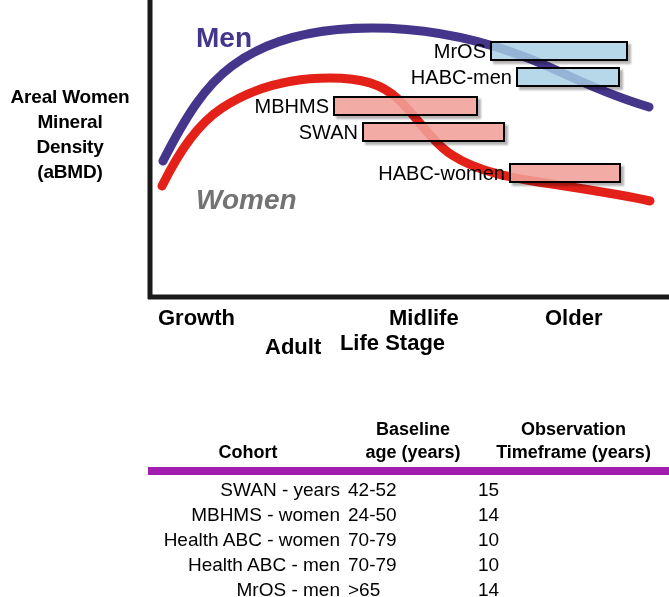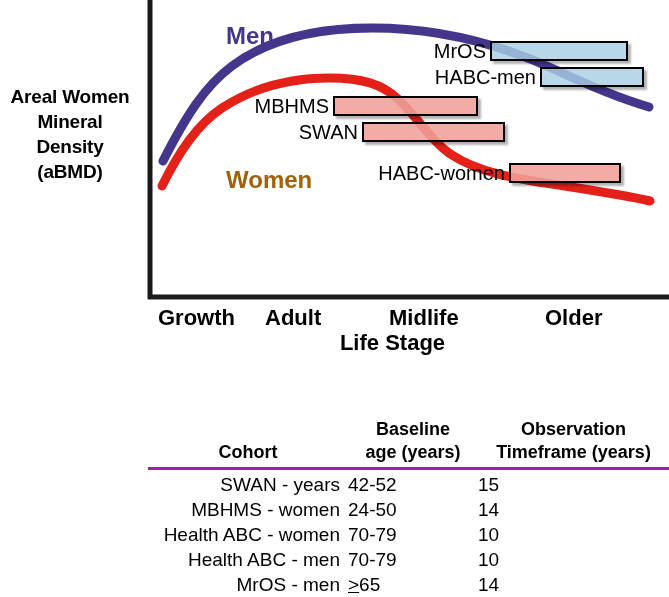--- a/index.html
+++ b/index.html
@@ -56,26 +56,25 @@
     position: absolute;
     top: 305px;
     font-weight: bold;
     font-size: 22px;
     white-space: nowrap;
   }
 
   .curve-label {
     position: absolute;
     font-weight: bold;
-    font-size: 24px;
+    font-size: 28px;
     white-space: nowrap;
-    margin-left: 30px;
   }
   .curve-label.men  { left: 196px; top: 22px;  color: #45368C; }
-  .curve-label.women{ left: 196px; top: 166px; color: #a16207; }
+  .curve-label.women{ left: 196px; top: 184px; color: #737373; font-style: italic; }
 
   
   .study-row {
     position: absolute;
     height: 20px;
   }
   .study-label {
     position: absolute;
     right: 100%;
     top: 50%;
@@ -107,21 +106,21 @@
     border-collapse: collapse;
     width: 521px;
     font-size: 18px;
   }
   table.cohort th {
     font-weight: bold;
     font-size: 18px;
     line-height: 23px;
     vertical-align: bottom;
     padding: 0 0 3px 0;
-    border-bottom: 3px solid #a21caf;
+    border-bottom: 8px solid #a21caf;
   }
   table.cohort th.c-cohort { width: 200px; text-align: center; }
   table.cohort th.c-age    { width: 130px; text-align: center; }
   table.cohort th.c-obs    { width: 191px; text-align: center; }
   table.cohort td {
     font-size: 19px;
     line-height: 25px;
     padding: 0;
   }
   table.cohort td.v-cohort { text-align: right; padding-right: 8px; }
@@ -165,33 +164,33 @@
     <div class="axis-title-y">
       <div>Areal Women</div>
       <div>Mineral</div>
       <div>Density</div>
       <div>(aBMD)</div>
     </div>
 
     <div class="axis-title-x">Life Stage</div>
 
     <div class="tick-label" style="left:158px;">Growth</div>
-    <div class="tick-label" style="left:265px;">Adult</div>
+    <div class="tick-label" style="left:265px;margin-top:29px;">Adult</div>
     <div class="tick-label" style="left:389px;">Midlife</div>
     <div class="tick-label" style="left:545px;">Older</div>
 
     <div class="curve-label men">Men</div>
     <div class="curve-label women">Women</div>
 
     <div class="study-row" style="left:490px; top:41px; width:164px;">
       <span class="study-label">MrOS</span>
       <div class="study-bar blue" style="width:138px;"></div>
     </div>
 
-    <div class="study-row" style="left:516px; top:67px; width:104px;margin-left:24px;">
+    <div class="study-row" style="left:516px; top:67px; width:104px;">
       <span class="study-label">HABC-men</span>
       <div class="study-bar blue" style="width:104px;"></div>
     </div>
 
     <div class="study-row" style="left:333px; top:96px; width:145px;">
       <span class="study-label">MBHMS</span>
       <div class="study-bar pink" style="width:145px;"></div>
     </div>
 
     <div class="study-row" style="left:509px; top:163px; width:112px;">

